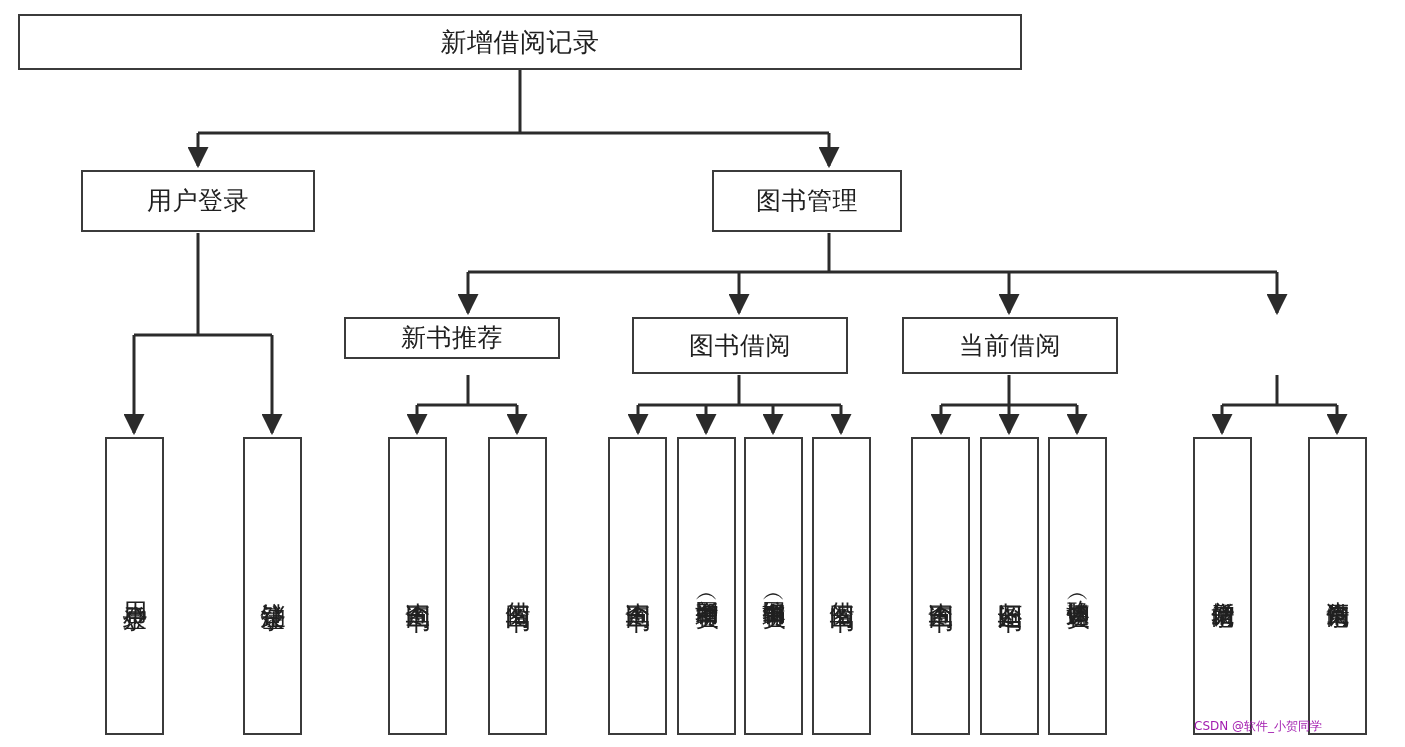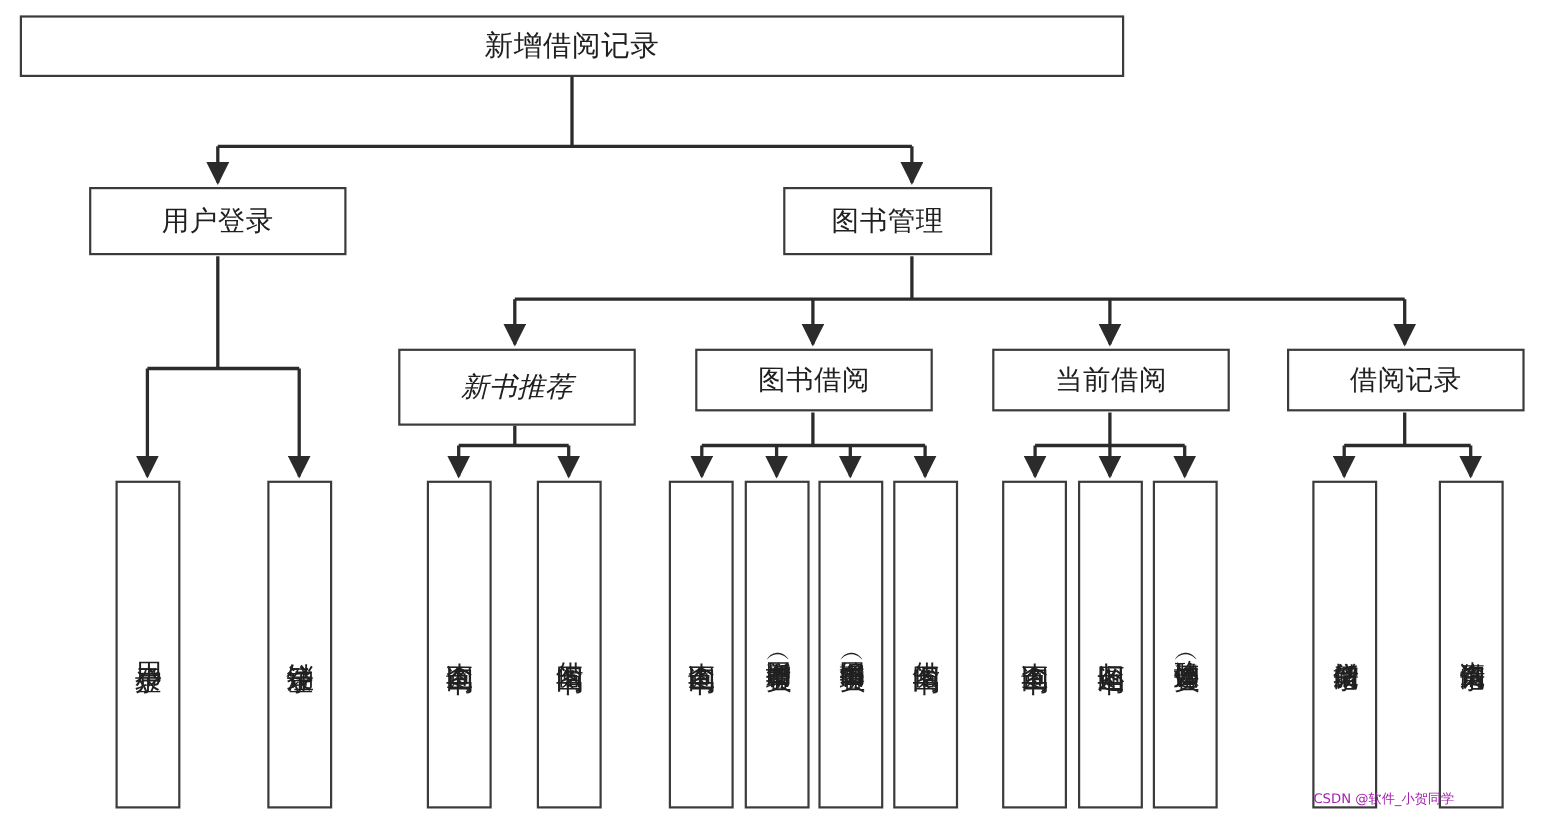--- a/index.html
+++ b/index.html
@@ -138,32 +138,29 @@
     <span class="node-label">新增借阅记录</span>
   </div>
 
   <div class="node horiz" style="left:81px; top:170px; width:234px; height:62px;">
     <span class="node-label">用户登录</span>
   </div>
   <div class="node horiz" style="left:712px; top:170px; width:190px; height:62px;">
     <span class="node-label">图书管理</span>
   </div>
 
-  <div class="node horiz" style="left:362px; top:317px; width:216px; height:70px;font-style:italic;">
+  <div class="node horiz" style="left:344px; top:317px; width:216px; height:42px;">
     <span class="node-label">新书推荐</span>
   </div>
   <div class="node horiz" style="left:902px; top:317px; width:216px; height:57px;">
     <span class="node-label">当前借阅</span>
   </div>
   <div class="node horiz" style="left:632px; top:317px; width:216px; height:57px;">
     <span class="node-label">图书借阅</span>
   </div>
-  <div class="node horiz" style="left:1170px; top:317px; width:216px; height:57px;">
-    <span class="node-label">借阅记录</span>
-  </div>
 
   <div class="node vert" style="left:105px; top:437px; width:59px; height:298px;">
     <span class="node-label">用户登录</span>
   </div>
   <div class="node vert" style="left:243px; top:437px; width:59px; height:298px;">
     <span class="node-label">注销登录</span>
   </div>
 
   <div class="node vert" style="left:388px; top:437px; width:59px; height:298px;">
     <span class="node-label">查询图书</span>

